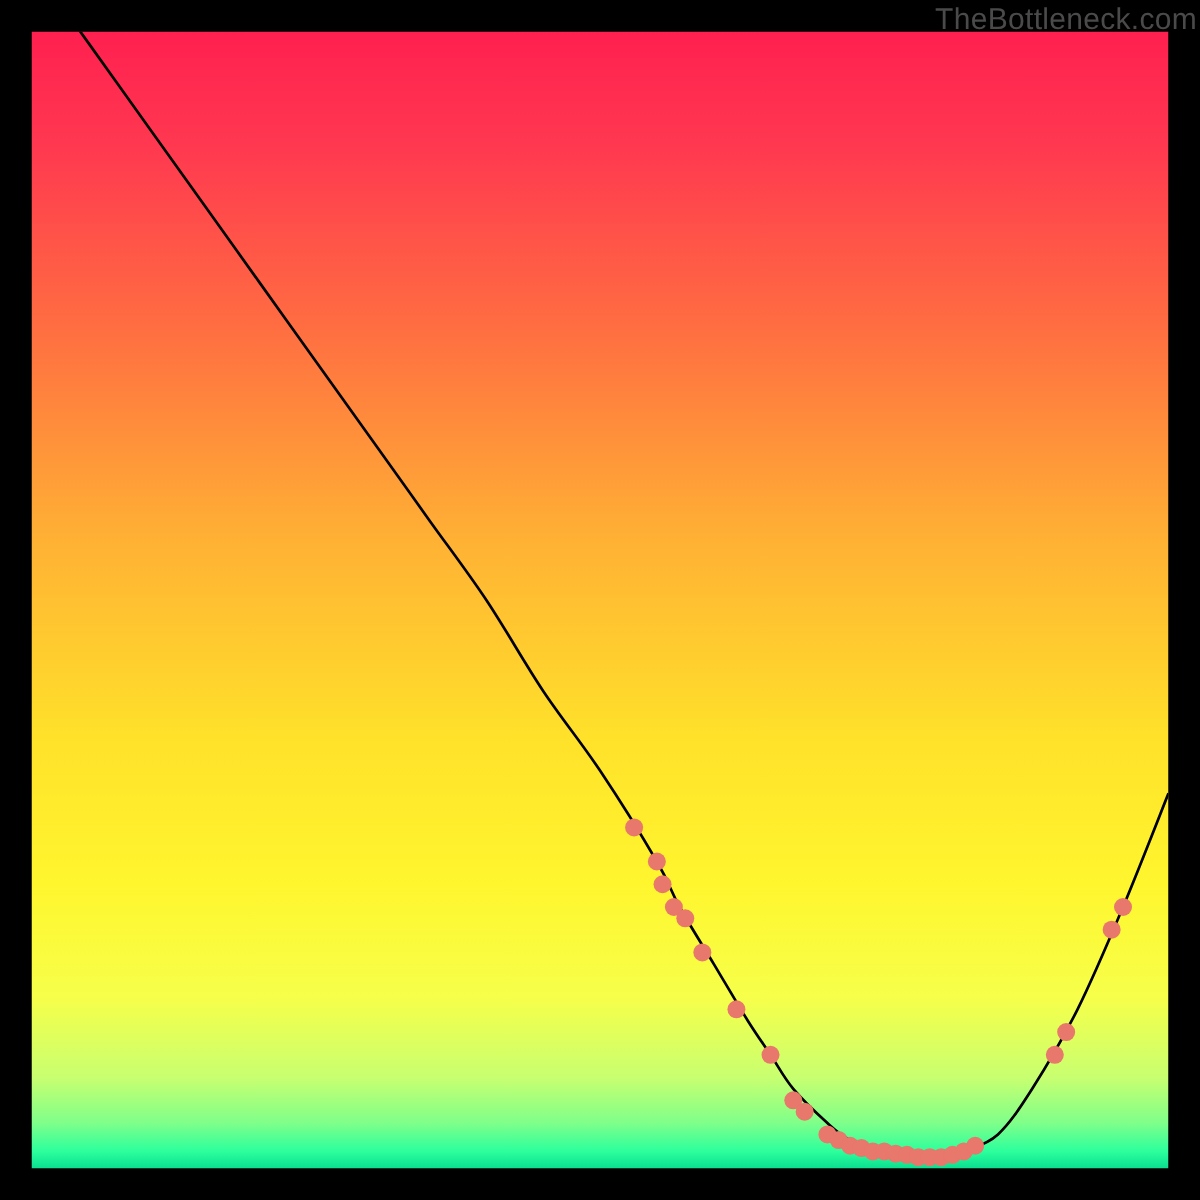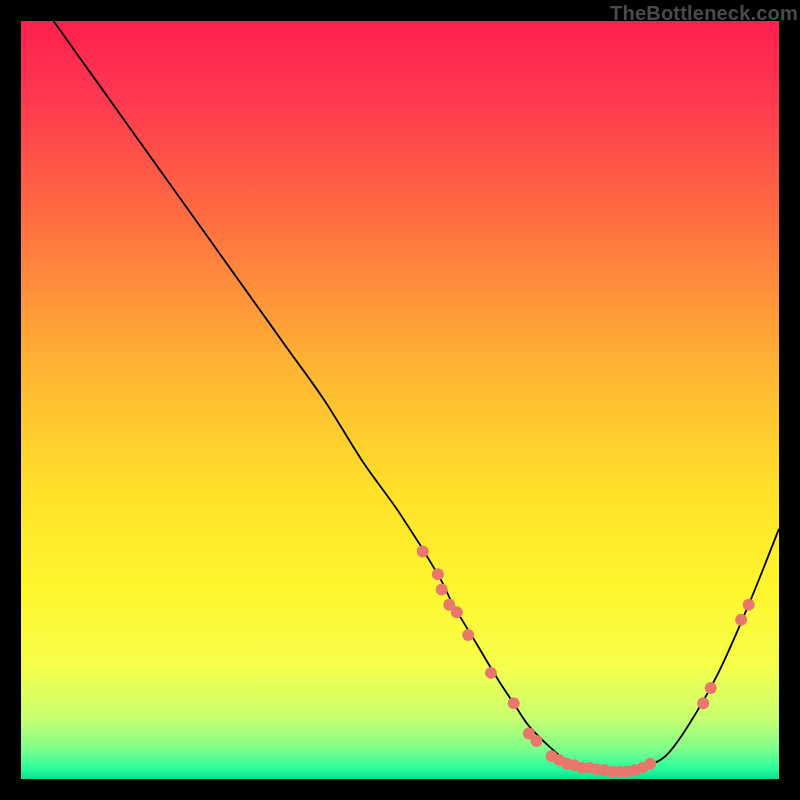--- a/index.html
+++ b/index.html
@@ -25,21 +25,21 @@
     top: 0;
     width: 758px;
     height: 758px;
   }
   .watermark {
     position: absolute;
     top: 2px;
     right: 2px;
     color: #4a4a4a;
     font-size: 20px;
-    font-weight: 700;
+    font-weight: 400;
     letter-spacing: 0.2px;
   }
 </style>
 </head>
 <body>
 
 <div class="frame">
   <svg class="plot" viewBox="0 0 758 758" preserveAspectRatio="none">
     <defs>
       <linearGradient id="bg-grad" x1="0" y1="0" x2="0" y2="1">

